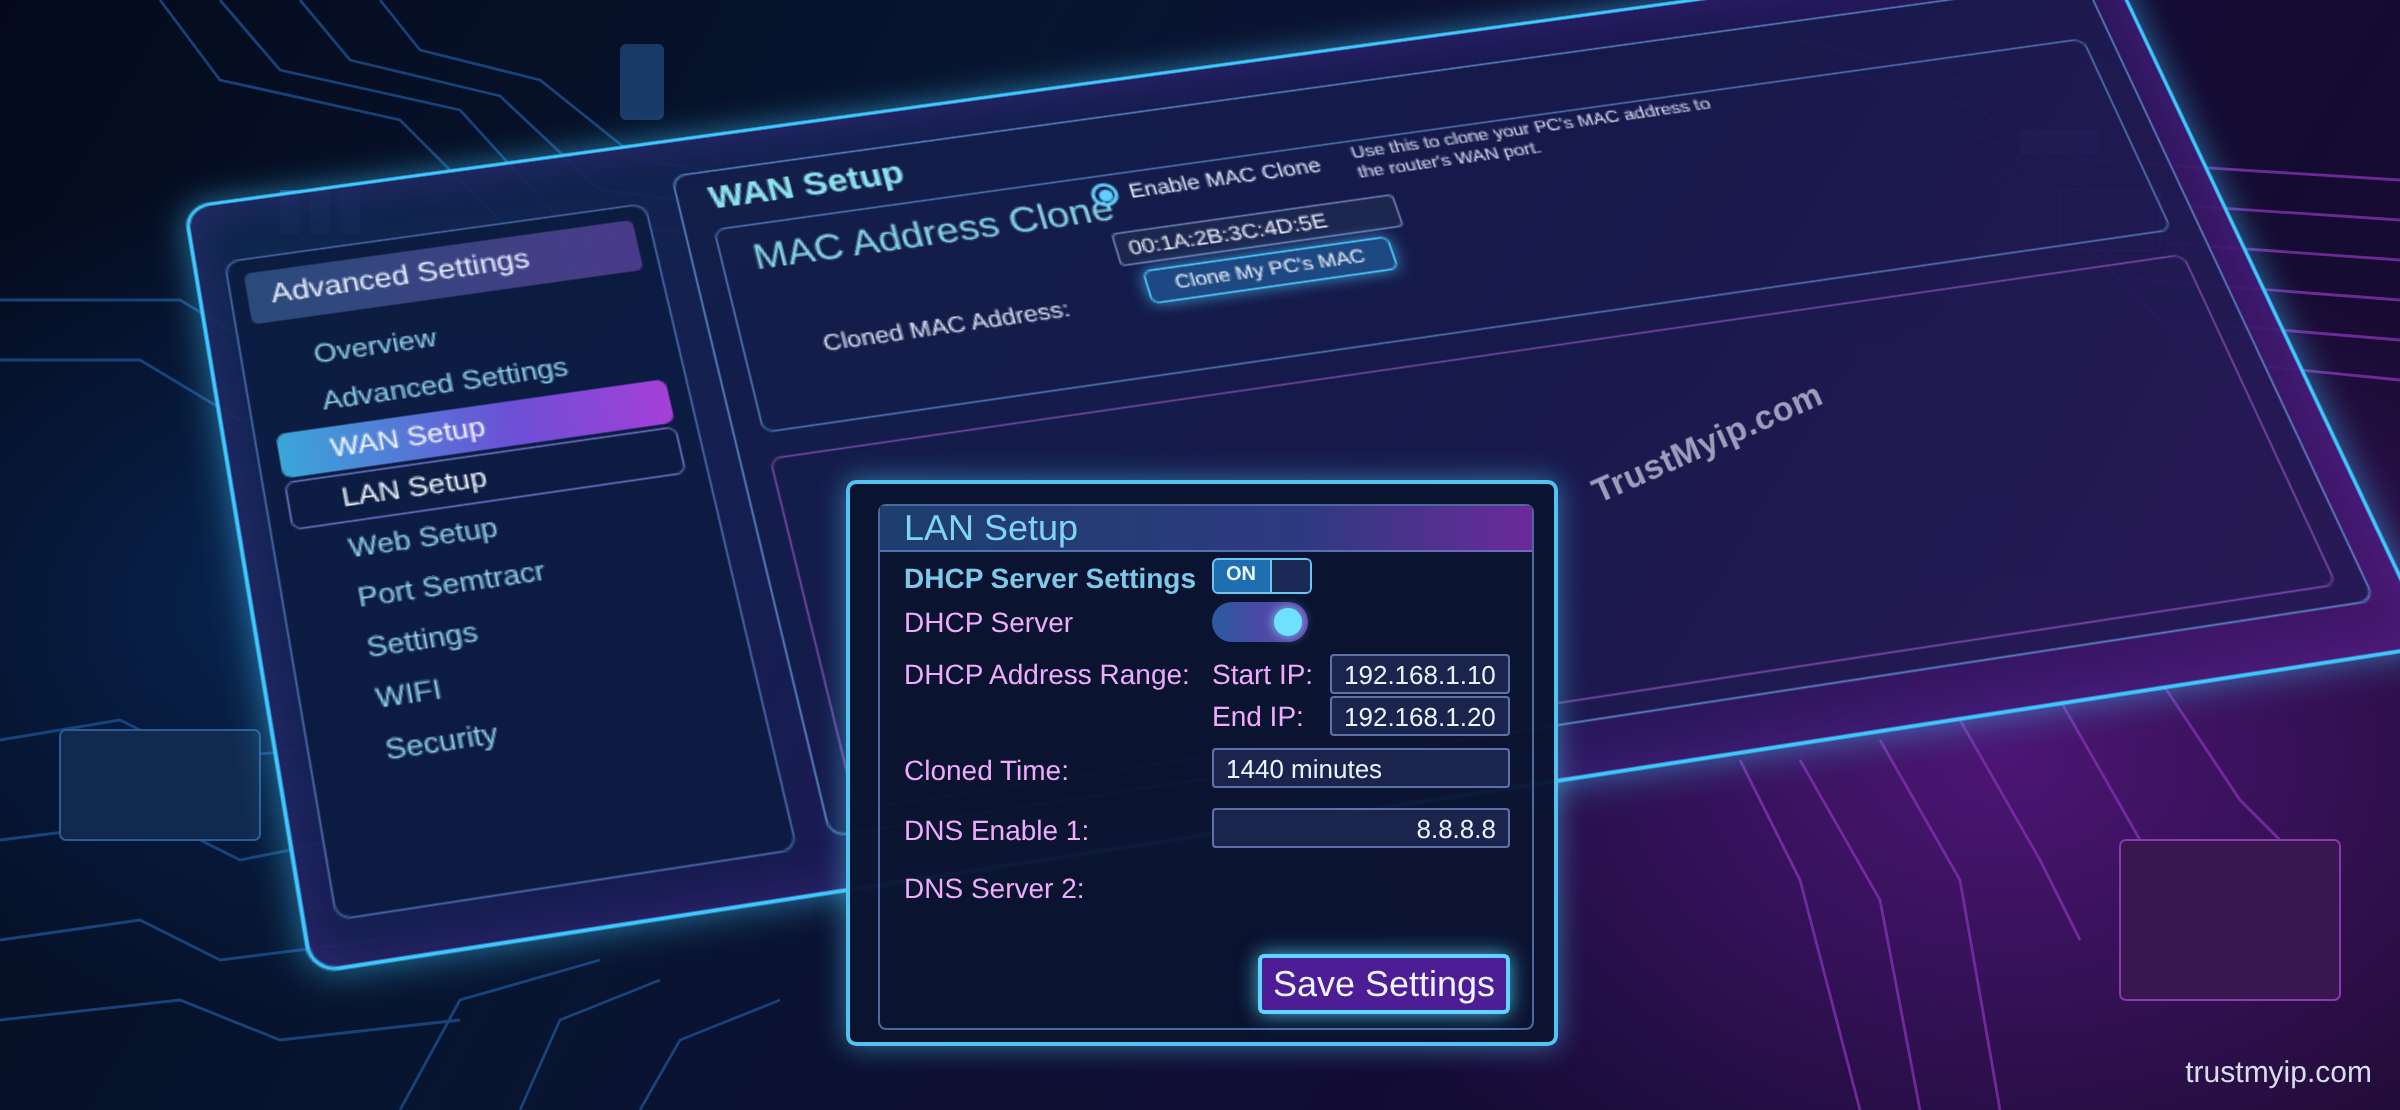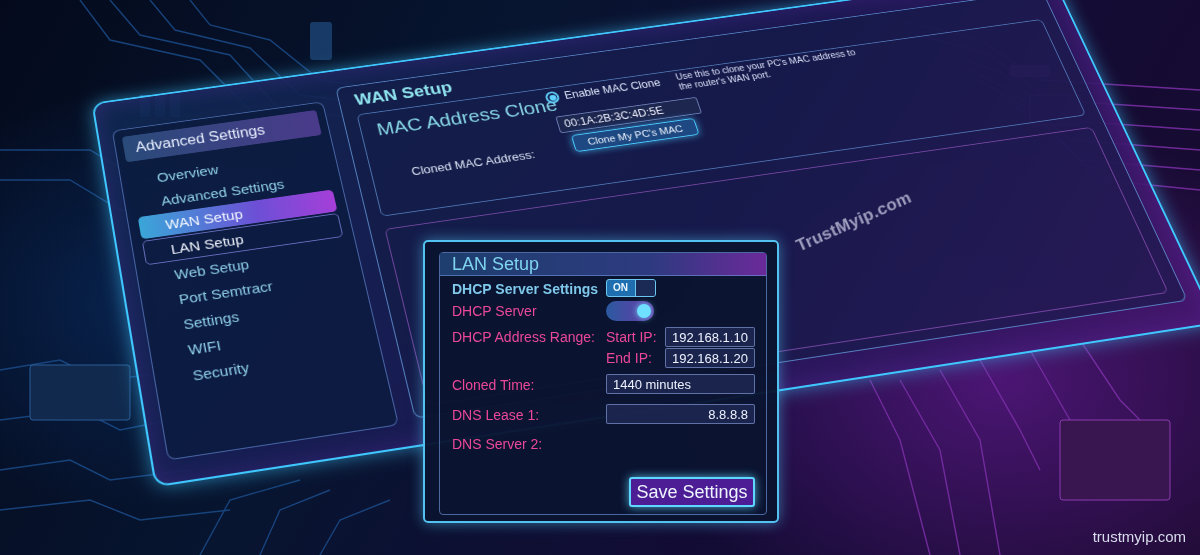--- a/index.html
+++ b/index.html
@@ -73,21 +73,21 @@
   }
   .lan-inner {
     position: absolute; left: 14px; top: 10px; width: 328px; height: 263px;
     border: 1px solid rgba(110,150,220,0.65); border-radius: 4px;
   }
   .lan-header {
     height: 23px; padding-left: 12px; font-size: 18px; color: #7fd5ef; line-height: 23px;
     background: linear-gradient(90deg, #1d3e6e 0%, #2e3a80 65%, #6b2a9a 100%);
     border-bottom: 1px solid rgba(110,150,220,0.6);
   }
-  .lan-row { position: absolute; left: 12px; font-size: 14px; color: #ec4899; }
+  .lan-row { position: absolute; left: 12px; font-size: 14px; color: #f0abfc; }
   .lan-row.accent { color: #7fc8ea; font-weight: bold; }
   .toggle-on { position: absolute; left: 166px; top: 26px; width: 50px; height: 18px; border: 1px solid #6cc6f0; border-radius: 3px; background: #1f6fb0; display: flex; justify-content: flex-end; }
   .toggle-on .on-label { flex: 1; font-size: 10px; font-weight: bold; color: #eaf6ff; line-height: 16px; padding-left: 6px; }
   .toggle-on .knob-box { width: 20px; height: 16px; background: #1a2a55; border-left: 1px solid #6cc6f0; border-radius: 0 2px 2px 0; }
   .pill { position: absolute; left: 166px; top: 48px; width: 48px; height: 20px; border-radius: 10px; background: linear-gradient(90deg, #2a5aa0, #6a3aa8); }
   .pill::after { content: ""; position: absolute; right: 3px; top: 3px; width: 14px; height: 14px; border-radius: 50%; background: #6fe0ff; box-shadow: 0 0 6px #6fe0ff; }
   .field { position: absolute; height: 20px; border: 1px solid rgba(120,140,200,0.75); border-radius: 2px; background: rgba(30,40,82,0.85); color: #eef2ff; font-size: 13px; padding: 1px 6px; font-family: "Liberation Sans", sans-serif; }
   .save-btn { position: absolute; left: 189px; top: 224px; width: 126px; height: 30px; border: 2px solid #5fd6ff; border-radius: 3px; background: #4c1d95; color: #eef4ff; font-size: 18px; box-shadow: 0 0 10px rgba(95,214,255,0.8); cursor: pointer; font-family: "Liberation Sans", sans-serif; }
 
   .watermark-corner { position: absolute; right: 14px; bottom: 10px; font-size: 15px; color: #d8dcec; }
@@ -190,21 +190,21 @@
 
     <div class="lan-row" style="top:76px">DHCP Address Range:</div>
     <div class="lan-row" style="top:76px; left:166px">Start IP:</div>
     <input class="field" type="text" style="left: 225px; top: 74px; width: 90px;" value="192.168.1.100">
     <div class="lan-row" style="top:97px; left:166px">End IP:</div>
     <input class="field" type="text" style="left: 225px; top: 95px; width: 90px;" value="192.168.1.200">
 
     <div class="lan-row" style="top:124px">Cloned Time:</div>
     <input class="field" type="text" style="left: 166px; top: 121px; width: 149px;" value="1440 minutes">
 
-    <div class="lan-row" style="top:154px">DNS Lease 1:</div>
+    <div class="lan-row" style="top:154px">DNS Enable 1:</div>
     <input class="field" type="text" style="left: 166px; top: 151px; width: 149px; text-align: right;" value="8.8.8.8">
 
     <div class="lan-row" style="top:183px">DNS Server 2:</div>
 
     <button class="save-btn">Save Settings</button>
   </div>
 </section>
 
 <div class="watermark-corner">trustmyip.com</div>
 

